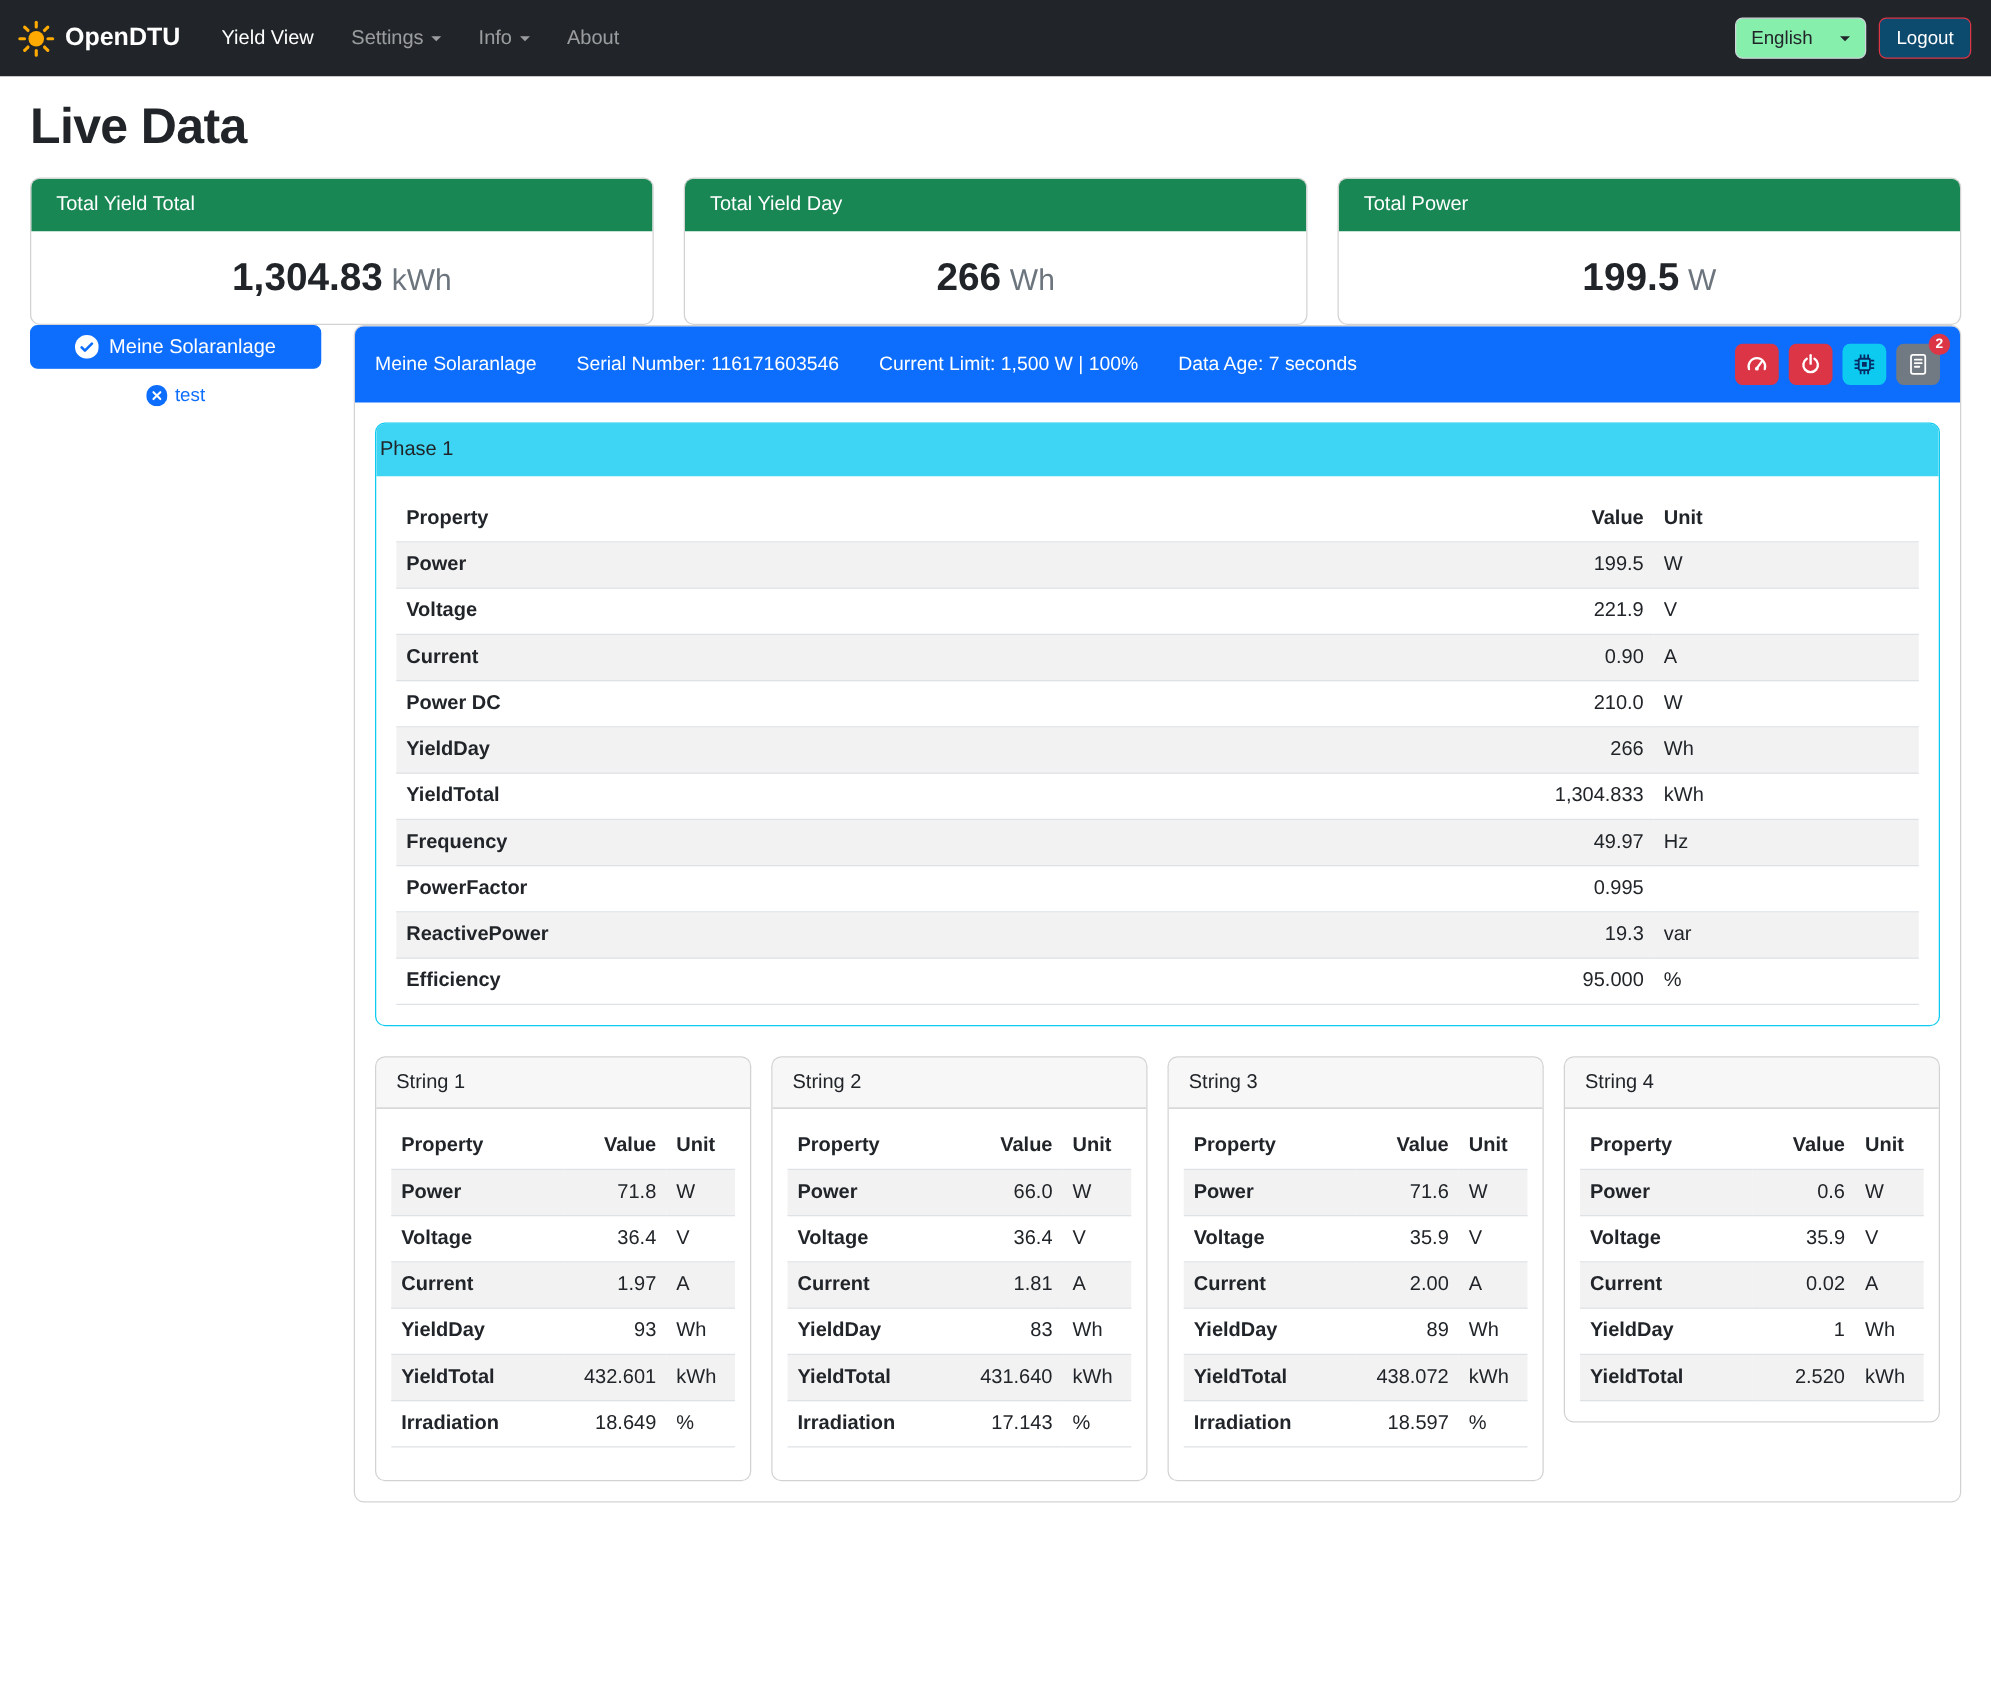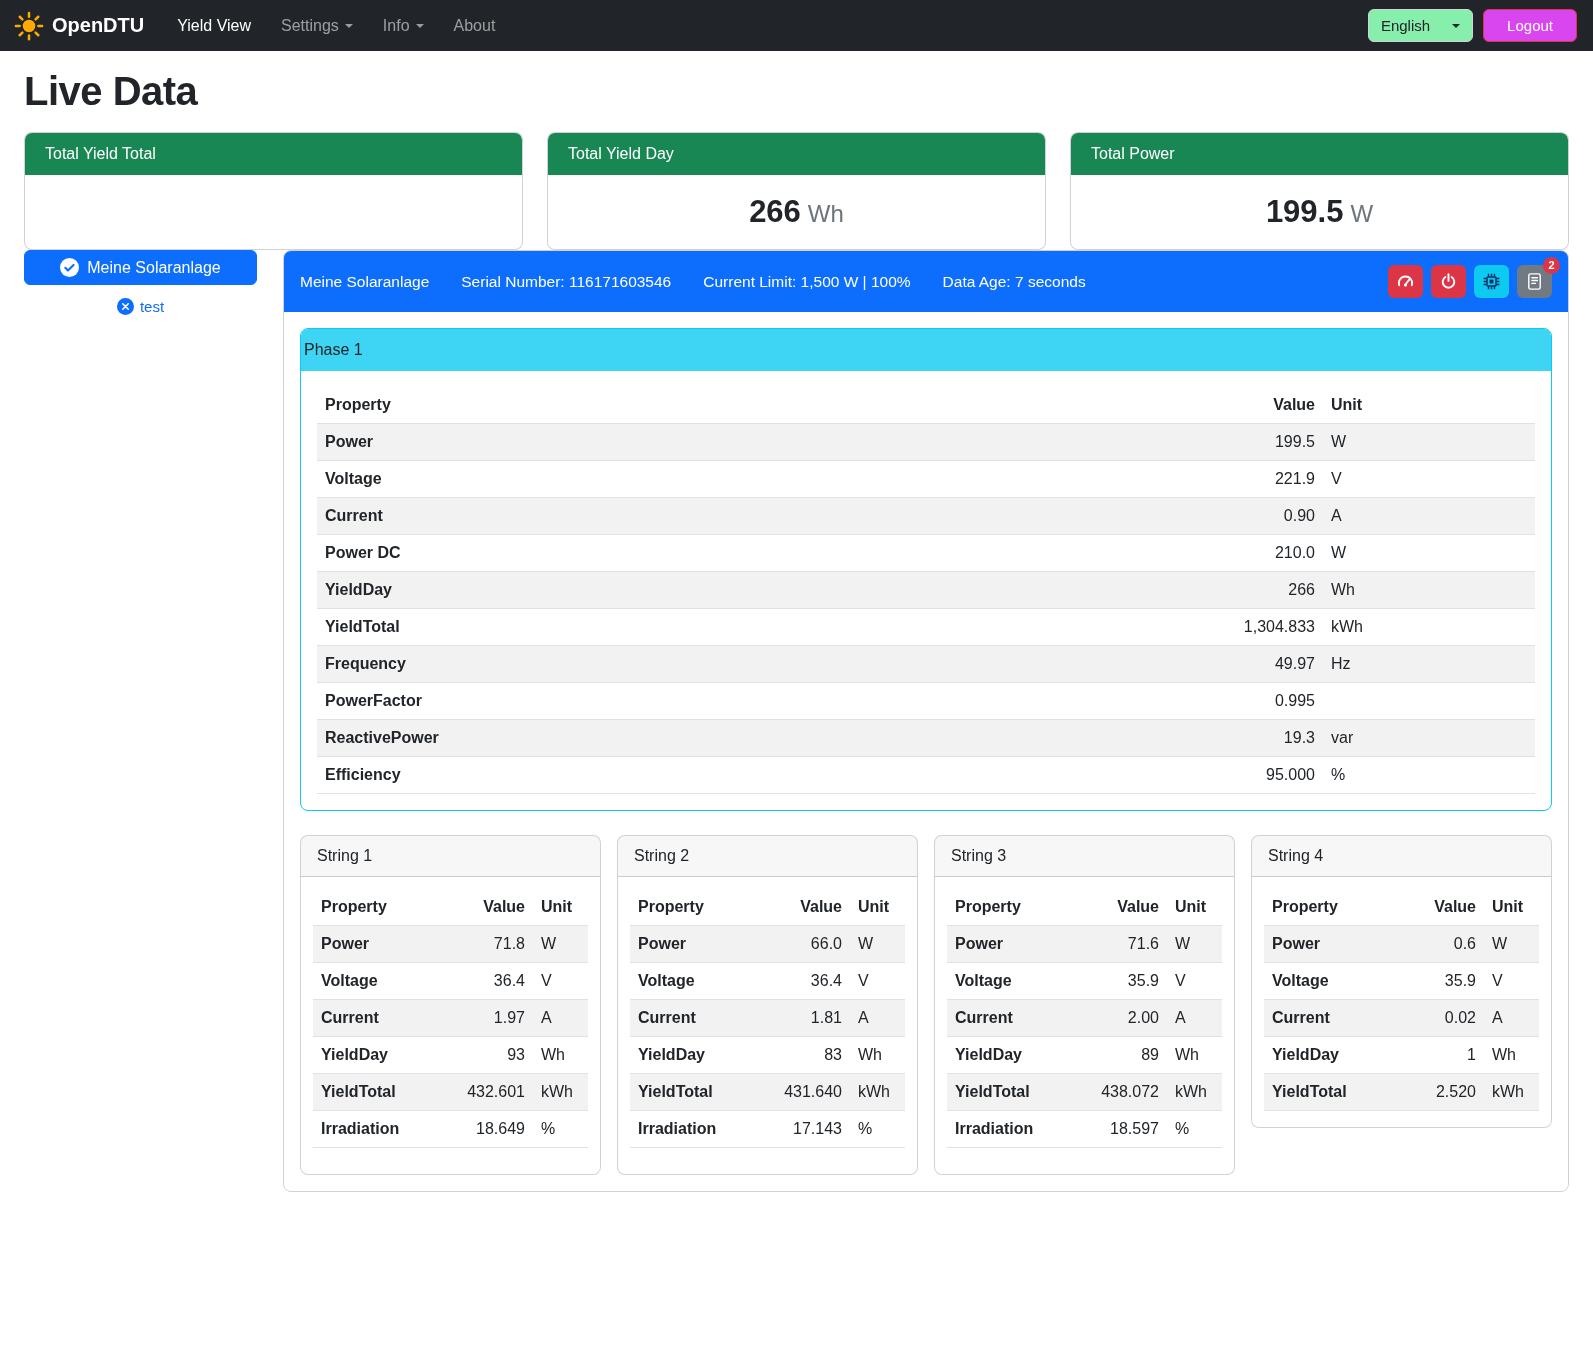--- a/index.html
+++ b/index.html
@@ -2,29 +2,29 @@
 <html><head>
 <meta charset="utf-8">
 <style>
   * { box-sizing: border-box; }
   html, body { margin: 0; padding: 0; background: #fff; }
   body { font-family: "Liberation Sans", sans-serif; color: #212529; font-size: 16px; }
   a { text-decoration: none; cursor: pointer; }
   button { font-family: inherit; cursor: pointer; }
 
   
-  .navbar { background: #212529; height: 51px; display: flex; align-items: center; padding: 0 16px 0 14px; }
+  .navbar { background: #212529; height: 61px; display: flex; align-items: center; padding: 0 16px 0 14px; }
   .brand { display: flex; align-items: center; gap: 8px; color: #fff; font-size: 20px; font-weight: 700; margin-right: 18px; }
   .nav-links { display: flex; align-items: center; }
   .nav-link { color: rgba(255,255,255,.55); padding: 8px 15px; font-size: 16px; display: inline-flex; align-items: center; }
   .nav-link.active { color: #fff; }
   .caret { display: inline-block; width: 0; height: 0; border-left: 4px solid transparent; border-right: 4px solid transparent; border-top: 4.5px solid currentColor; margin-left: 6px; }
   .nav-right { margin-left: auto; display: flex; align-items: center; gap: 10px; }
   .lang-select { background: #86efac; color: #212529; border: 1px solid #ced4da; border-radius: 6px; padding: 7px 12px; font-size: 15px; display: inline-flex; align-items: center; gap: 16px; cursor: pointer; }
-  .logout-btn { background: #d946ef; color: #fff; border: 1px solid #dc3545; border-radius: 6px; padding: 7px 23px; font-size: 15px; }
+  .logout-btn { background: #0c4a6e; color: #fff; border: 1px solid #dc3545; border-radius: 6px; padding: 7px 13px; font-size: 15px; }
 
   
   .container { padding: 0 24px 34px 24px; }
   h1.page-title { font-size: 40px; font-weight: 700; margin: 18px 0 18px 0; letter-spacing: -0.5px; }
 
   .summary-row { display: grid; grid-template-columns: repeat(3, 1fr); gap: 24px; }
   .card { background: #fff; border: 1px solid rgba(0,0,0,.175); border-radius: 8px; overflow: hidden; }
   .card-header-green { background: #198754; color: #fff; padding: 12px 20px; font-size: 16px; }
   .summary-body { padding: 19px 16px; text-align: center; }
   .summary-value { font-size: 31px; font-weight: 700; color: #212529; }
@@ -111,20 +111,23 @@
   </div>
 </nav>
 
 <div class="container">
 
   <h1 class="page-title">Live Data</h1>
 
   <div class="summary-row">
     <div class="card">
       <div class="card-header-green">Total Yield Total</div>
+      <div class="summary-body">
+        <span class="summary-value">1,304.83</span><span class="summary-unit">kWh</span>
+      </div>
     </div>
     <div class="card">
       <div class="card-header-green">Total Yield Day</div>
       <div class="summary-body">
         <span class="summary-value">266</span><span class="summary-unit">Wh</span>
       </div>
     </div>
     <div class="card">
       <div class="card-header-green">Total Power</div>
       <div class="summary-body">

